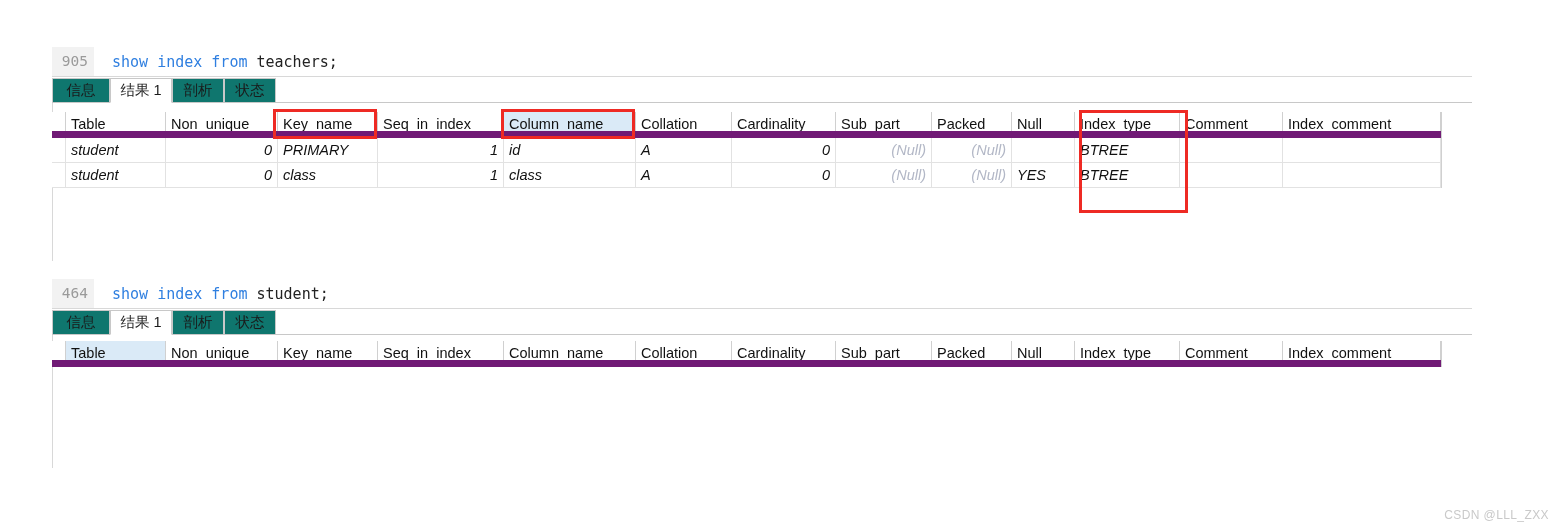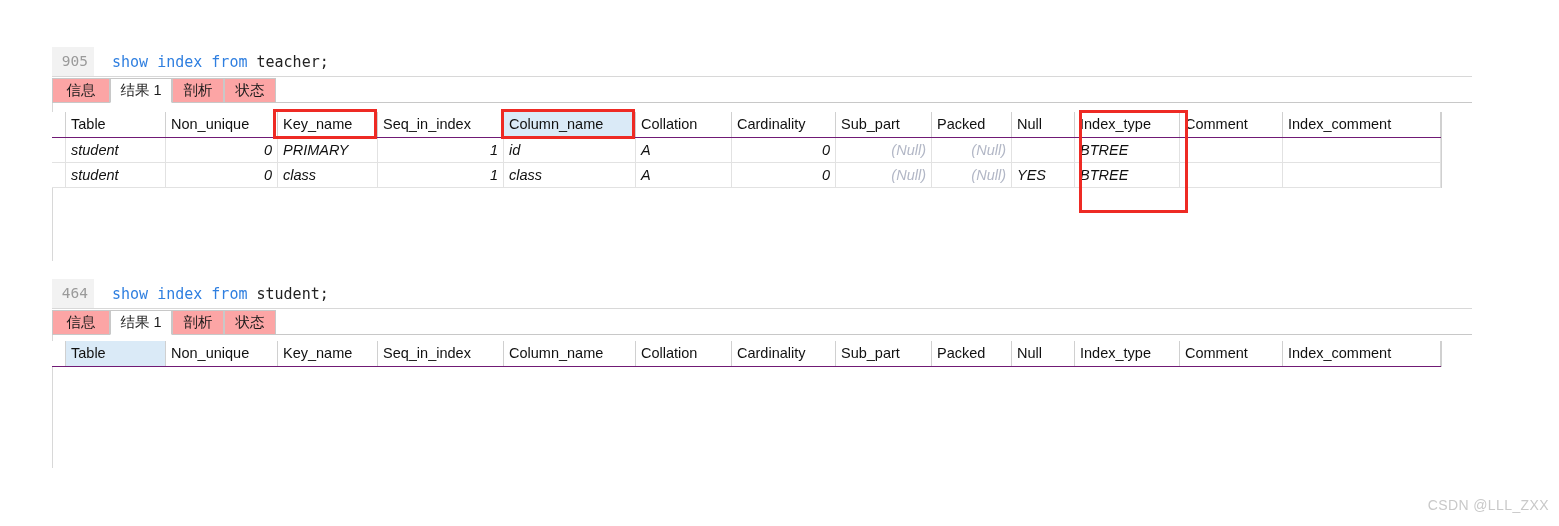--- a/index.html
+++ b/index.html
@@ -63,21 +63,21 @@
   }
   .tab {
     position: absolute;
     top: 0;
     height: 25px;
     box-sizing: border-box;
     font-size: 14.5px;
     line-height: 23px;
     color: #1a1a1a;
     text-align: center;
-    background: #fca5a5;
+    background: #0f766e;
     border: 1px solid #c8c8c8;
     border-bottom: 1px solid #c8c8c8;
     font-family: "Liberation Sans", sans-serif;
     white-space: nowrap;
   }
   .tab.active {
     background: #ffffff;
     border-bottom: 1px solid #ffffff;
     z-index: 3;
   }
@@ -92,21 +92,21 @@
   .grid-row {
     position: relative;
     height: 25px;
     box-sizing: border-box;
     border-bottom: 1px solid #e2e2e2;
     white-space: nowrap;
     font-size: 0;
   }
   .grid-row.header {
     height: 26px;
-    border-bottom: 1px solid #701a75;
+    border-bottom: 7px solid #701a75;
   }
   .grid-row.alt { background: #f7f7f7; }
 
   .marker-cell {
     display: inline-block;
     vertical-align: top;
     width: 14px;
     height: 100%;
     box-sizing: border-box;
     border-right: 1px solid #e2e2e2;
@@ -154,42 +154,42 @@
     position: absolute;
     border: 3px solid #ee2a24;
     box-sizing: border-box;
     pointer-events: none;
     z-index: 10;
   }
 
   .watermark {
     position: absolute;
     right: 10px;
-    bottom: 13px;
-    font-family: "Liberation Sans", sans-serif;
-    font-size: 14px;
+    bottom: 4px;
+    font-family: "Liberation Sans", sans-serif;
+    font-size: 12px;
     color: #c9c9c9;
     letter-spacing: 0.4px;
   }
 
   
   .pane-rail {
     position: absolute;
     width: 1px;
     background: #d8d8d8;
   }
 </style>
 </head>
 <body>
 
 <div id="root">
 
   <div class="sql-block" style="top:47px;">
     <div class="gutter">905</div>
-    <div class="sql-text"><span class="kw">show index from </span><span>teacher;</span></div>
+    <div class="sql-text"><span class="kw">show index from </span><span>teachers;</span></div>
   </div>
 
   <div class="tabbar" style="top:78px;">
     <div class="tab" style="left:0px;   width:58px;">信息</div>
     <div class="tab active" style="left:58px;  width:62px;">结果 1</div>
     <div class="tab" style="left:120px; width:52px;">剖析</div>
     <div class="tab" style="left:172px; width:52px;">状态</div>
   </div>
 
   <div class="pane-rail" style="left:52px; top:103px; height:158px;"></div>

